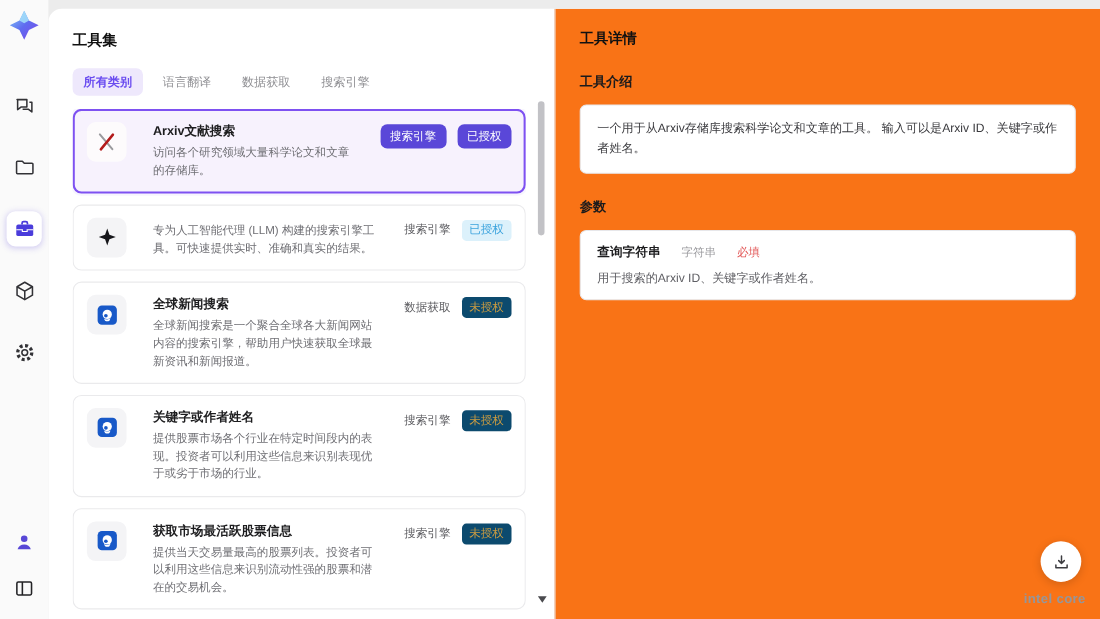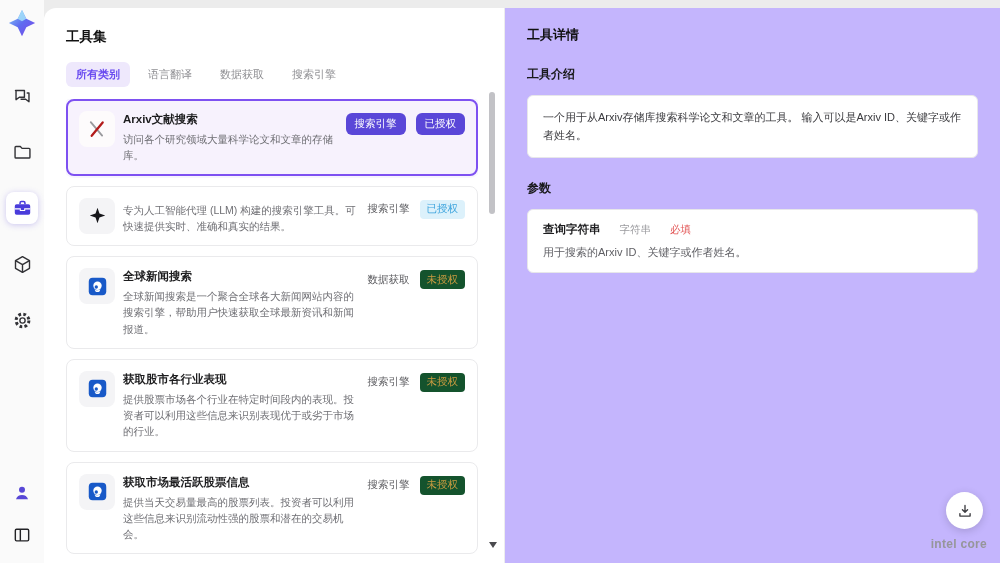--- a/index.html
+++ b/index.html
@@ -18,39 +18,39 @@
   .main { position:absolute; left:44px; top:8px; right:0; bottom:0; background:#fff; border-top-left-radius:12px; display:flex; overflow:hidden; }
 
   
   .left-col { width:460px; flex:none; position:relative; padding:16px 26px 0 22px; }
   .page-title { font-size:13.5px; font-weight:bold; color:#111; margin-top:4px; }
   .tabs { display:flex; align-items:center; gap:8px; margin-top:16px; }
   .tab { border:none; background:transparent; font-family:inherit; font-size:11px; color:#8f8f93; padding:5px 10px; border-radius:6px; cursor:pointer; white-space:nowrap; }
   .tab.active { color:#6a4cf0; background:#eee8fc; font-weight:bold; }
   .tool-list { margin-top:12px; display:flex; flex-direction:column; gap:10px; height:calc(100% - 74px); overflow:hidden; }
 
-  .card { display:flex; align-items:flex-start; gap:8px; background:#fff; border:1px solid #eaeaec; border-radius:8px; padding:11px 12px; cursor:pointer; }
+  .card { display:flex; align-items:flex-start; gap:24px; background:#fff; border:1px solid #eaeaec; border-radius:8px; padding:11px 12px; cursor:pointer; }
   .card.selected { background:#f7f2fd; border:2px solid #7e51f1; padding:10px 11px; box-shadow:0 0 0 2px rgba(126,81,241,.06); }
   .icon-tile { width:36px; height:36px; flex:none; border-radius:8px; background:#f4f4f6; display:flex; align-items:center; justify-content:center; }
   .card.selected .icon-tile { background:#fdfbfc; }
   .card-body { flex:1; min-width:0; }
   .card-title { font-size:11.5px; font-weight:bold; color:#1d1d1f; margin-top:1px; }
   .card-desc { font-size:10.5px; color:#6f6f74; line-height:1.55; margin-top:4px; }
   .card-tags { flex:none; display:flex; align-items:center; gap:10px; margin-top:2px; }
   .cat-plain { font-size:10.5px; color:#5c5c60; }
   .badge-solid { background:#5a47d8; color:#fff; font-size:10.5px; padding:4px 9px; border-radius:6px; }
   .badge-blue { background:#dcf1fb; color:#3ba3dd; font-size:10.5px; padding:2.5px 7px; border-radius:4px; }
-  .badge-yellow { background:#14532d; color:#cc9c41; font-size:10.5px; padding:2.5px 7px; border-radius:4px; }
+  .badge-yellow { background:#0c4a6e; color:#cc9c41; font-size:10.5px; padding:2.5px 7px; border-radius:4px; }
 
   
   .vscroll-thumb { position:absolute; right:9px; top:84px; width:6px; height:122px; background:#c2c2c6; border-radius:3px; cursor:pointer; }
   .vscroll-down { position:absolute; right:7px; bottom:15px; width:0; height:0; border-left:4px solid transparent; border-right:4px solid transparent; border-top:6px solid #4a4a4e; cursor:pointer; }
 
   
-  .right-col { flex:1; background:#c4b5fd; border-left:1px solid #ececee; padding:18px 22px; position:relative; }
+  .right-col { flex:1; background:#f97316; border-left:1px solid #ececee; padding:18px 22px; position:relative; }
   .detail-title { font-size:13px; font-weight:bold; color:#111; }
   .section-h { font-size:12px; font-weight:bold; color:#1a1a1c; margin-top:22px; }
   .intro-box { margin-top:12px; background:#fff; border:1px solid #e7e7ea; border-radius:6px; padding:13px 15px; font-size:11px; color:#3a3a3e; line-height:1.6; }
   .param-box { margin-top:12px; background:#fff; border:1px solid #e7e7ea; border-radius:6px; padding:12px 15px; }
   .param-head { display:flex; align-items:baseline; gap:19px; }
   .param-name { font-size:11.5px; font-weight:bold; color:#1d1d1f; }
   .param-type { font-size:10.5px; color:#9a9a9e; }
   .param-required { font-size:10.5px; color:#e25757; }
   .param-desc { font-size:11px; color:#5f5f64; margin-top:8px; }
 
@@ -185,21 +185,21 @@
         <div class="card">
     <div class="icon-tile">
             <svg width="21" height="21" viewBox="0 0 24 24">
               <rect x="2" y="2" width="20" height="20" rx="4.5" fill="#1859c8"></rect>
               <circle cx="12" cy="11.2" r="4.8" fill="#fff"></circle>
               <circle cx="10.6" cy="12.6" r="1.9" fill="#1859c8"></circle>
               <path d="M8.6 15.4c1.9 1.4 5 1.3 6.8-.2l-1.1 2.6c-1.4.8-3.2.8-4.6 0z" fill="#fff"></path>
             </svg>
           </div>
     <div class="card-body">
-      <div class="card-title">获取股市各行业表现</div>
+      <div class="card-title">关键字或作者姓名</div>
       <div class="card-desc">提供股票市场各个行业在特定时间段内的表现。投资者可以利用这些信息来识别表现优于或劣于市场的行业。</div>
     </div>
     <div class="card-tags">
       <span class="cat-plain">搜索引擎</span>
       <span class="badge-yellow">未授权</span>
     </div>
   </div>
         <div class="card">
     <div class="icon-tile">
             <svg width="21" height="21" viewBox="0 0 24 24">

